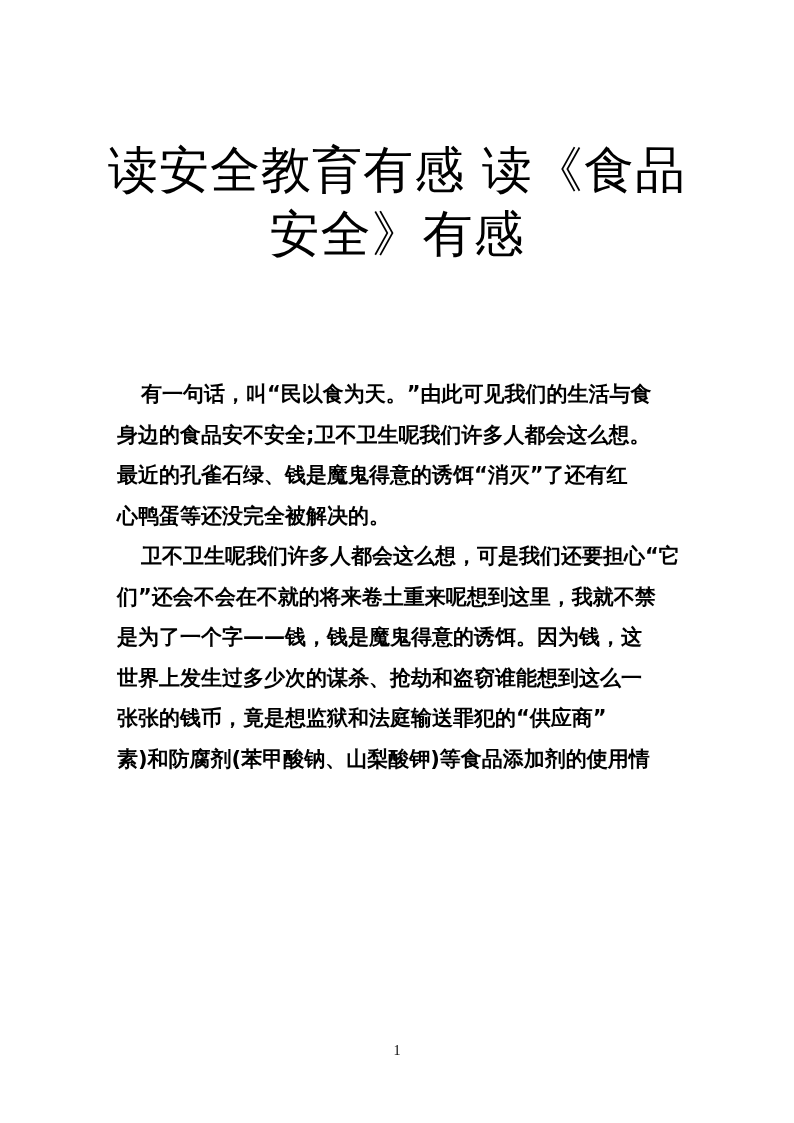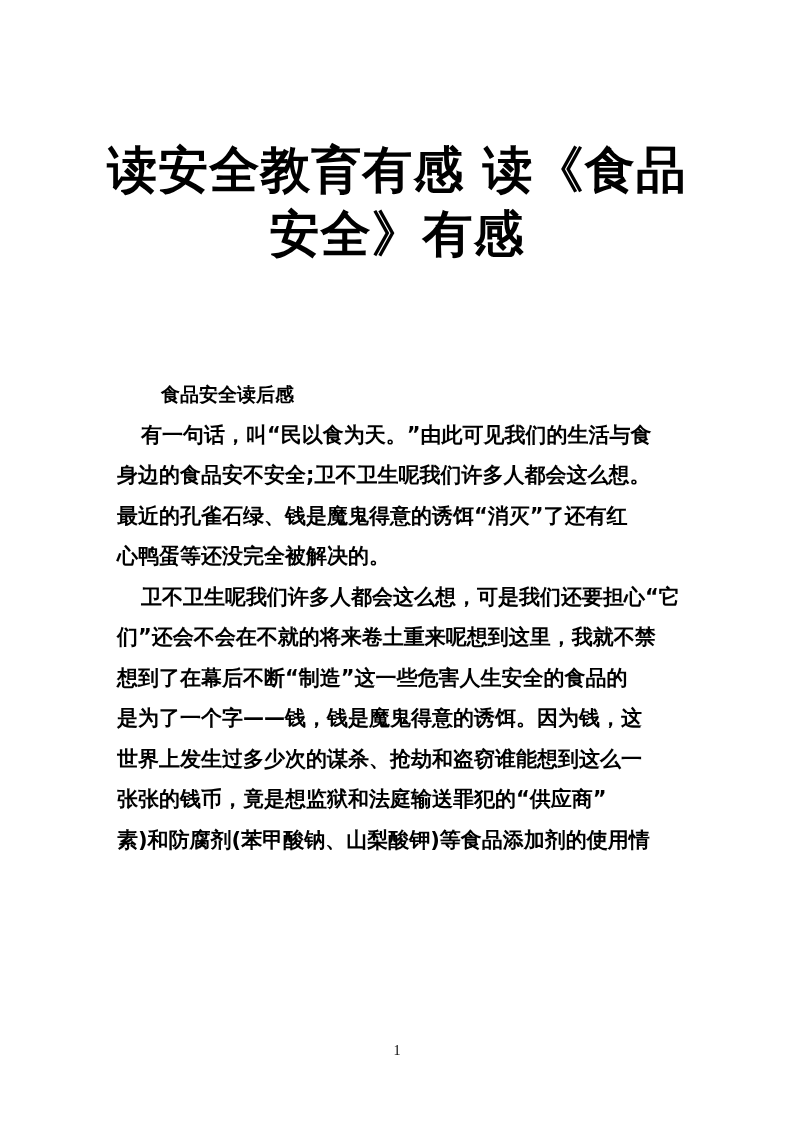--- a/index.html
+++ b/index.html
@@ -2,21 +2,21 @@
 <html><head>
   <meta charset="utf-8">
   <style>
     html, body { margin: 0; padding: 0; background: #ffffff; }
     body { width: 794px; height: 1123px; position: relative; overflow: hidden; color: #000; }
     .page { position: absolute; left: 0; top: 0; width: 794px; height: 1123px; background: #fff; }
     .title {
       position: absolute; left: 100px; width: 594px; top: 138px;
       text-align: center;
       font-family: "DejaVu Serif", "Liberation Serif", serif;
-      font-size: 50px; line-height: 64px; font-weight: bold; letter-spacing: 1px;
+      font-size: 50px; line-height: 64px; font-weight: normal; letter-spacing: 1px;
     }
     .body-text {
       position: absolute; left: 117px; top: 374px; width: 560px;
       font-family: "DejaVu Sans", "Liberation Sans", sans-serif;
       font-weight: bold;
       font-size: 21px;
     }
     .line { height: 40.5px; line-height: 40.5px; white-space: nowrap; }
     .line.subtitle { font-size: 19px; padding-left: 44px; font-weight: bold; }
     .line.indent { padding-left: 24px; }
@@ -28,28 +28,26 @@
 </head>
 <body>
 
 <div class="page">
   <div class="title">
     <div>读安全教育有感 读《食品</div>
     <div>安全》有感</div>
   </div>
 
   <div class="body-text">
-    <div class="line subtitle">食品安全读后感</div>
     <div class="line indent">有一句话，叫“民以食为天。”由此可见我们的生活与食</div>
     <div class="line">身边的食品安不安全;卫不卫生呢我们许多人都会这么想。</div>
     <div class="line">最近的孔雀石绿、钱是魔鬼得意的诱饵“消灭”了还有红</div>
     <div class="line">心鸭蛋等还没完全被解决的。</div>
     <div class="line indent">卫不卫生呢我们许多人都会这么想，可是我们还要担心“它</div>
     <div class="line">们”还会不会在不就的将来卷土重来呢想到这里，我就不禁</div>
-    <div class="line">想到了在幕后不断“制造”这一些危害人生安全的食品的</div>
     <div class="line">是为了一个字——钱，钱是魔鬼得意的诱饵。因为钱，这</div>
     <div class="line">世界上发生过多少次的谋杀、抢劫和盗窃谁能想到这么一</div>
     <div class="line">张张的钱币，竟是想监狱和法庭输送罪犯的“供应商”</div>
     <div class="line">素)和防腐剂(苯甲酸钠、山梨酸钾)等食品添加剂的使用情</div>
   </div>
 
   <div class="page-number">1</div>
 </div>
 
 </body></html>

